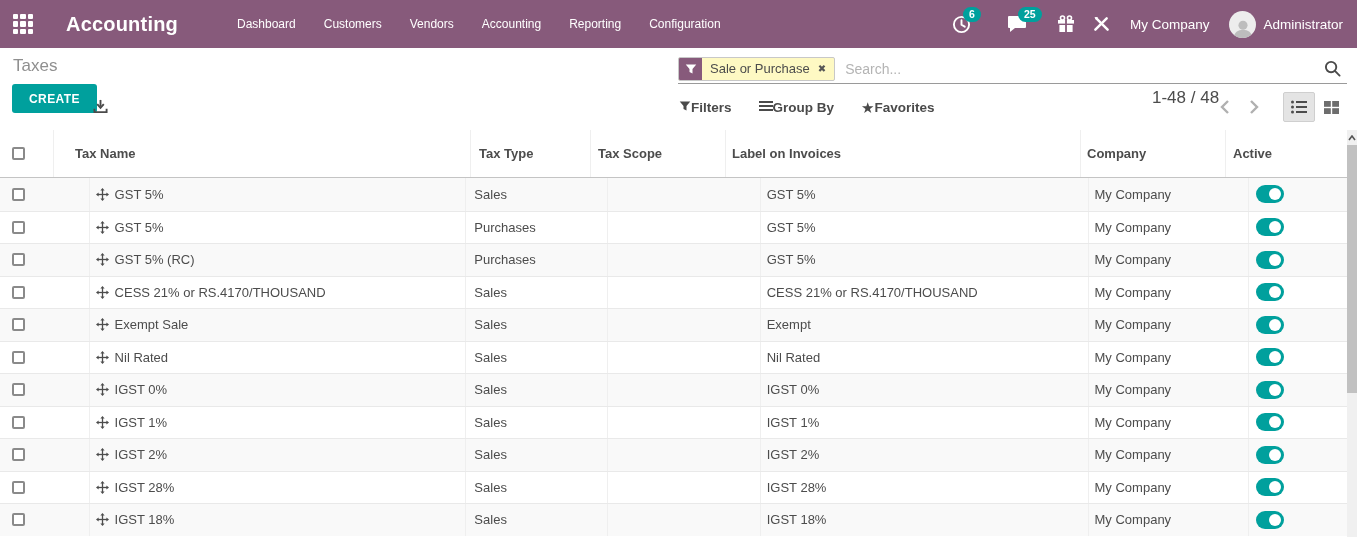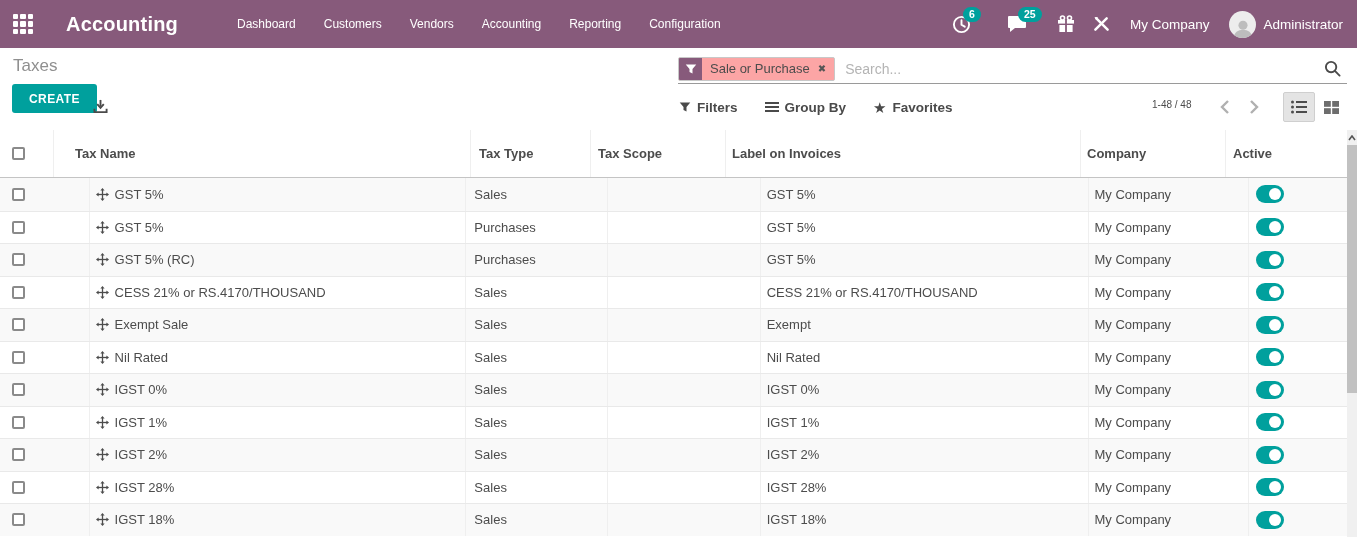--- a/index.html
+++ b/index.html
@@ -22,40 +22,40 @@
   .nav-text { font-size:13.5px; cursor:pointer; }
   .avatar { width:27px; height:27px; border-radius:50%; background:#ededed; overflow:hidden;
     display:flex; align-items:flex-end; justify-content:center; margin:0 7px 0 20px; cursor:pointer; }
 
   
   .control-panel { position:relative; height:82px; background:#fff; }
   .page-title { position:absolute; left:13px; top:8px; font-size:17px; color:#8f8f8f; }
   .search-zone { position:absolute; left:678px; top:6px; width:669px; height:30px;
     border-bottom:1px solid #9a9a9a; display:flex; align-items:center; }
   .facet { display:inline-flex; align-items:stretch; border:1px solid #c8c8c8; height:24px;
-    background:#fca5a5; border-radius:2px; overflow:hidden; }
+    background:#fef9c3; border-radius:2px; overflow:hidden; }
   .facet-icon-box { width:23px; background:#875A7B; display:flex; align-items:center; justify-content:center; }
   .facet-label { font-size:13px; color:#4c4c4c; padding:0 8px; display:flex; align-items:center; }
   .facet-close { font-size:10px; color:#555; padding:0 8px 0 0; display:flex; align-items:center; cursor:pointer; }
   .search-input { flex:1; border:none; outline:none; background:transparent; font-size:14px;
     margin-left:10px; color:#4c4c4c; font-family:inherit; }
   .search-input::placeholder { color:#b4b4b4; }
   .search-glass { position:absolute; right:6px; top:6px; cursor:pointer; }
 
   .create-btn { position:absolute; left:12px; top:36px; height:29px; background:#00A09D; color:#fff;
     border:none; font-size:12px; font-weight:bold; letter-spacing:.4px; padding:0 17px;
     border-radius:3px; cursor:pointer; font-family:inherit; }
   .export-icon { position:absolute; left:93px; top:51px; cursor:pointer; }
 
   .filter-bar { position:absolute; left:679px; top:44px; height:30px; display:flex; align-items:center; }
-  .fb-btn { display:inline-flex; align-items:center; gap:6px; font-size:13.5px; font-weight:bold;
+  .fb-btn { display:inline-flex; align-items:flex-start; font-size:13.5px; font-weight:bold;
     color:#4a4a4a; margin-right:27px; cursor:pointer; }
   .fb-btn .star { font-size:15px; line-height:1; color:#4a4a4a; }
 
-  .pager-range { position:absolute; left:1152px; top:51px; font-size:10px; color:#4c4c4c; }
+  .pager-range { position:absolute; left:1152px; top:40px; font-size:17px; color:#4c4c4c; }
   .pager-prev { position:absolute; left:1213px; top:48px; width:24px; height:22px;
     display:flex; align-items:center; justify-content:center; cursor:pointer; }
   .pager-next { position:absolute; left:1242px; top:48px; width:24px; height:22px;
     display:flex; align-items:center; justify-content:center; cursor:pointer; }
   .view-switcher { position:absolute; left:1283px; top:44px; display:flex; }
   .vs-btn { width:32px; height:30px; display:flex; align-items:center; justify-content:center; cursor:pointer; }
   .vs-btn.active { background:#e4e4e4; border:1px solid #cfcfcf; border-radius:2px; }
 
   
   .content { position:absolute; top:130px; left:0; width:1347px; }

